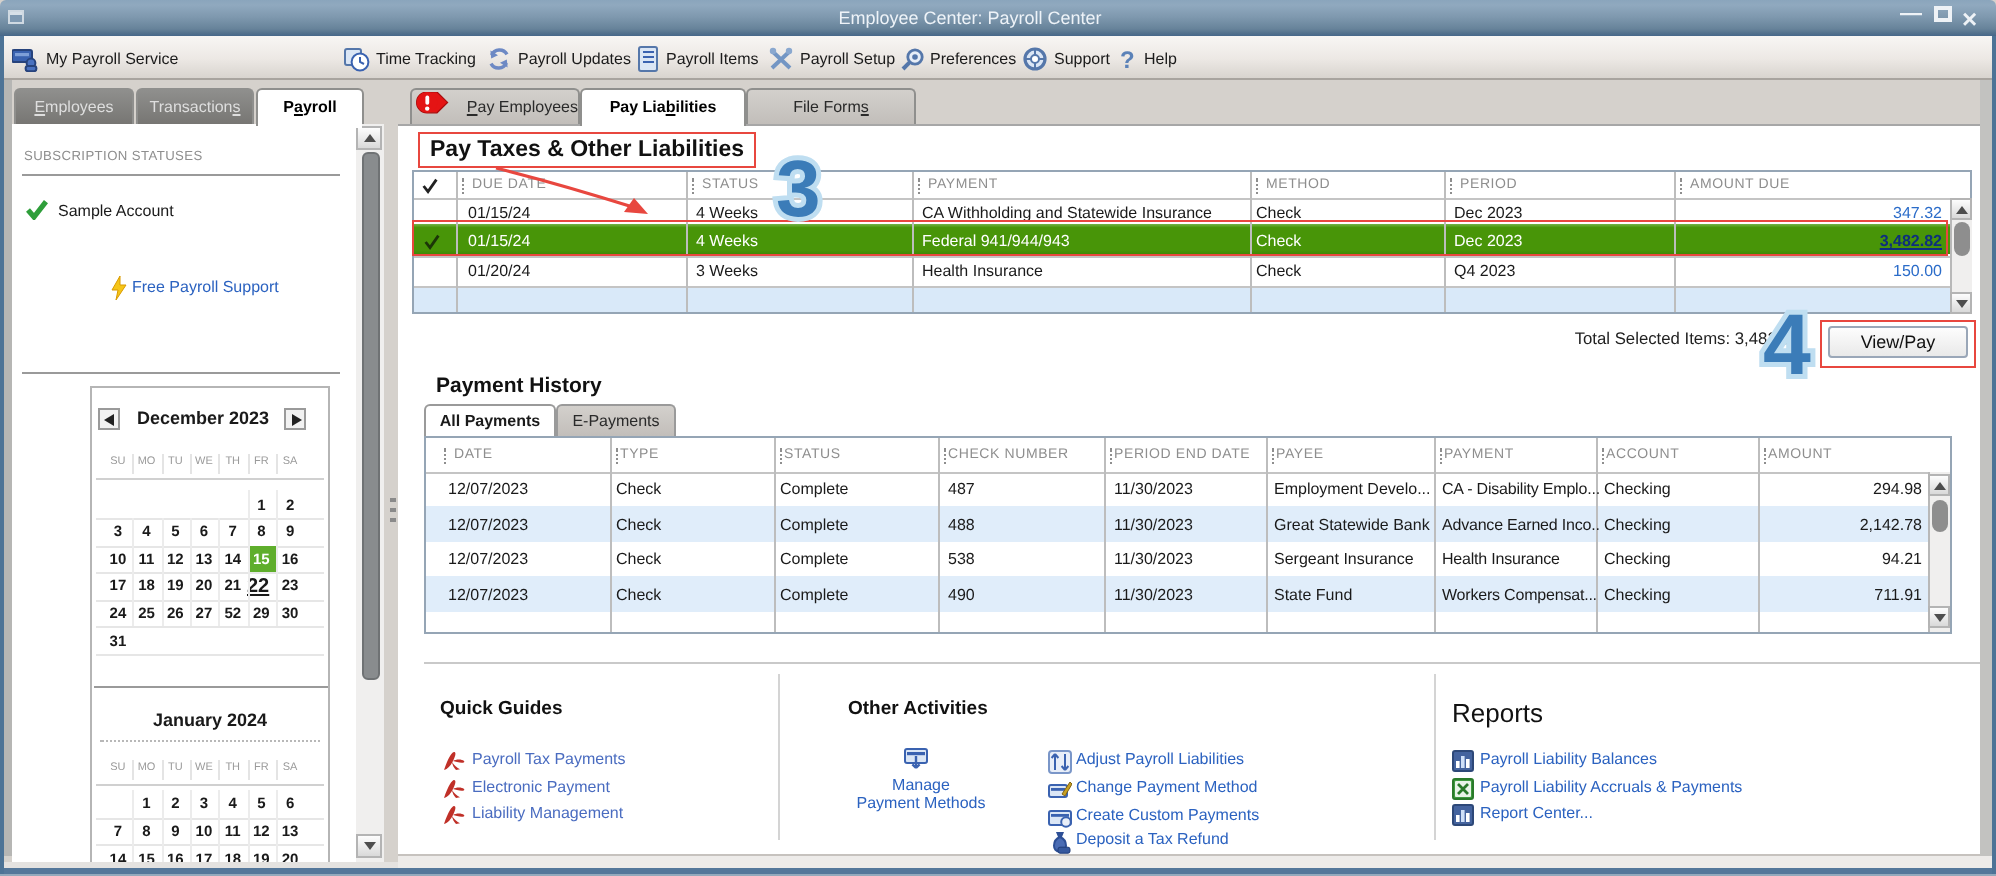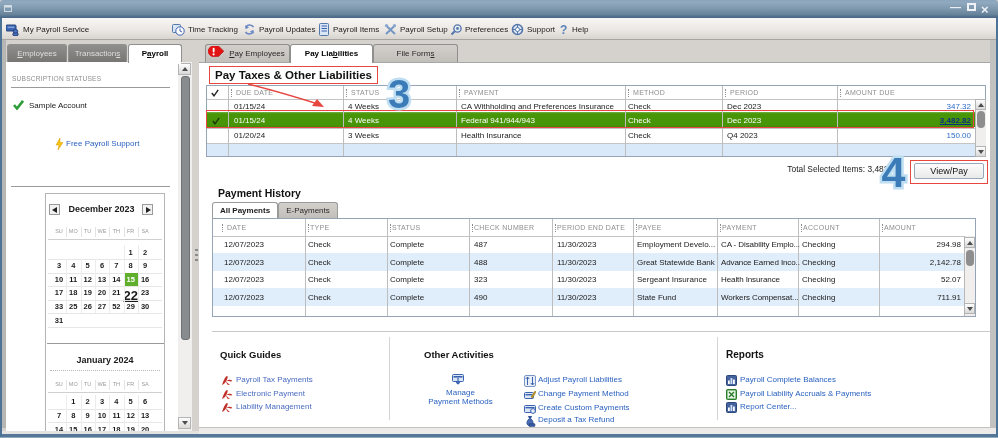--- a/index.html
+++ b/index.html
@@ -33,20 +33,21 @@
 .tri-dn{width:0;height:0;border-left:3.5px solid transparent;border-right:3.5px solid transparent;border-top:4.5px solid #4d4d4d}
 .sbtn{position:absolute;width:13px;height:12px;background:linear-gradient(180deg,#fdfdfd,#d9d9d9);border:1px solid #b4b4b4;display:flex;align-items:center;justify-content:center}
 .redbox{position:absolute;z-index:5;border:1px solid #e8473f}
 </style>
 </head>
 <body>
 <div id="win">
 
 <div id="titlebar">
  <div class="abs" style="left:4px;top:5px;width:8px;height:7px;border:1px solid #cfd9e2;background:#7e99b2;box-shadow:inset 0 1.5px 0 #d7e0e8"></div>
+ <div id="title-text">Employee Center: Payroll Center</div>
  <div class="winbtn" style="left:950px;top:1px">—</div>
  <div class="abs winbtn" style="left:967px;top:3px;width:9px;height:8px;border:2px solid #eef2f6"></div>
  <div class="winbtn" style="left:981px;top:2px;font-size:13px">×</div>
 </div>
 
 <div id="toolbar"></div>
 <div id="tbitems">
       <div class="abs" style="left:6px;top:23px;width:13px;height:13px"><svg width="13" height="13" viewBox="0 0 13 13">
           <rect x="0" y="2" width="10" height="6" rx="1" fill="#3a62b0" stroke="#27437c"></rect>
           <rect x="1.5" y="3.5" width="7" height="1.6" fill="#7e9fd8"></rect>
@@ -173,26 +174,26 @@
       <div class="hline" style="left:48px;top:286.2px;width:114px;background:#e6e6e6"></div>
       <div class="abs" style="left:51.8px;top:288.4px;width:14.35px;text-align:center;font-size:7.5px;font-weight:bold;">17</div>
       <div class="abs" style="left:66.1px;top:288.4px;width:14.35px;text-align:center;font-size:7.5px;font-weight:bold;">18</div>
       <div class="vline" style="left:66.1px;top:286.2px;height:13.6px;background:#ececec"></div>
       <div class="abs" style="left:80.5px;top:288.4px;width:14.35px;text-align:center;font-size:7.5px;font-weight:bold;">19</div>
       <div class="vline" style="left:80.5px;top:286.2px;height:13.6px;background:#ececec"></div>
       <div class="abs" style="left:94.8px;top:288.4px;width:14.35px;text-align:center;font-size:7.5px;font-weight:bold;">20</div>
       <div class="vline" style="left:94.8px;top:286.2px;height:13.6px;background:#ececec"></div>
       <div class="abs" style="left:109.2px;top:288.4px;width:14.35px;text-align:center;font-size:7.5px;font-weight:bold;">21</div>
       <div class="vline" style="left:109.2px;top:286.2px;height:13.6px;background:#ececec"></div>
-      <div class="abs" style="left:123.5px;top:288.4px;width:14.35px;text-align:right;font-size:13px;font-weight:bold;text-decoration:underline;">22</div>
+      <div class="abs" style="left:123.5px;top:288.4px;width:14.35px;text-align:left;font-size:10px;font-weight:bold;text-decoration:underline;">22</div>
       <div class="vline" style="left:123.5px;top:286.2px;height:13.6px;background:#ececec"></div>
       <div class="abs" style="left:137.9px;top:288.4px;width:14.35px;text-align:center;font-size:7.5px;font-weight:bold;">23</div>
       <div class="vline" style="left:137.9px;top:286.2px;height:13.6px;background:#ececec"></div>
       <div class="hline" style="left:48px;top:299.8px;width:114px;background:#e6e6e6"></div>
-      <div class="abs" style="left:51.8px;top:302.0px;width:14.35px;text-align:center;font-size:7.5px;font-weight:bold;">33</div>
+      <div class="abs" style="left:51.8px;top:302.0px;width:14.35px;text-align:center;font-size:7.5px;font-weight:bold;">24</div>
       <div class="abs" style="left:66.1px;top:302.0px;width:14.35px;text-align:center;font-size:7.5px;font-weight:bold;">25</div>
       <div class="vline" style="left:66.1px;top:299.8px;height:13.6px;background:#ececec"></div>
       <div class="abs" style="left:80.5px;top:302.0px;width:14.35px;text-align:center;font-size:7.5px;font-weight:bold;">26</div>
       <div class="vline" style="left:80.5px;top:299.8px;height:13.6px;background:#ececec"></div>
       <div class="abs" style="left:94.8px;top:302.0px;width:14.35px;text-align:center;font-size:7.5px;font-weight:bold;">27</div>
       <div class="vline" style="left:94.8px;top:299.8px;height:13.6px;background:#ececec"></div>
       <div class="abs" style="left:109.2px;top:302.0px;width:14.35px;text-align:center;font-size:7.5px;font-weight:bold;">52</div>
       <div class="vline" style="left:109.2px;top:299.8px;height:13.6px;background:#ececec"></div>
       <div class="abs" style="left:123.5px;top:302.0px;width:14.35px;text-align:center;font-size:7.5px;font-weight:bold;">29</div>
       <div class="vline" style="left:123.5px;top:299.8px;height:13.6px;background:#ececec"></div>
@@ -264,21 +265,21 @@
         <div class="tri-up"></div>
       </div>
       <div class="sbtn" style="left:178px;top:417px">
         <div class="tri-dn"></div>
       </div>
       <div class="abs" style="left:181px;top:76px;width:9px;height:264px;background:#898c8e;border:1px solid #6f7274;border-radius:3px"></div>
     </div>
 
 <div class="abs" style="left:199px;top:62px;width:792px;height:365px;background:#fff;border-top:1px solid #a7a7a7"></div>
 
-<div class="tab tab-lgray" style="left:205px;width:85px;text-align:center;padding-left:19px;font-size:8px"><u>P</u>ay Employees</div>
+<div class="tab tab-lgray" style="left:205px;width:85px;text-align:right;padding-left:19px;font-size:8px"><u>P</u>ay Employees</div>
 <div class="tab tab-white" style="left:290px;width:83px;height:19px">Pay Lia<u>b</u>ilities</div>
 <div class="tab tab-lgray" style="left:373px;width:85px">File Form<u>s</u></div>
 <svg class="abs" style="left:208px;top:46px" width="17" height="11" viewBox="0 0 17 11">
       <path d="M5.5 0 A5.2 5.2 0 0 0 5.5 10.4 L10.5 10.4 L15.8 5.2 L10.5 0 Z" fill="#e41414" stroke="#a80c0c" stroke-width=".6"></path>
       <circle cx="5.5" cy="5.2" r="5.2" fill="#e41414"></circle>
       <rect x="4.7" y="1.8" width="1.9" height="4.6" rx=".9" fill="#fff"></rect>
       <circle cx="5.6" cy="8.3" r="1.1" fill="#fff"></circle>
     </svg>
 <div class="abs" style="left:195px;top:249px;width:3px;height:14px;background:repeating-linear-gradient(180deg,#8a8a8a 0 2px,transparent 2px 5px)"></div>
     <div class="abs" style="left:291px;top:62px;width:81px;height:2px;background:#fff"></div>
@@ -315,21 +316,21 @@
         <path d="M0.8 4 L3 6.8 L7.2 0.8" stroke="#222" stroke-width="1.4" fill="none"></path>
       </svg>
       <div class="hdrtxt" style="left:236px;top:89px">DUE DATE</div>
       <div class="hdrtxt" style="left:351px;top:89px">STATUS</div>
       <div class="hdrtxt" style="left:464px;top:89px">PAYMENT</div>
       <div class="hdrtxt" style="left:633px;top:89px">METHOD</div>
       <div class="hdrtxt" style="left:730px;top:89px">PERIOD</div>
       <div class="hdrtxt" style="left:845px;top:89px">AMOUNT DUE</div>
       <div class="cell" style="left:234px;top:102px;color:#1a1a1a">01/15/24</div>
       <div class="cell" style="left:348px;top:102px;color:#1a1a1a">4 Weeks</div>
-      <div class="cell" style="left:461px;top:102px;color:#1a1a1a">CA Withholding and Preferences Insurance</div>
+      <div class="cell" style="left:461px;top:102px;color:#1a1a1a">CA Withholding and Statewide Insurance</div>
       <div class="cell" style="left:628px;top:102px;color:#1a1a1a">Check</div>
       <div class="cell" style="left:727px;top:102px;color:#1a1a1a">Dec 2023</div>
       <div class="cell" style="left:234px;top:116px;color:#fff">01/15/24</div>
       <div class="cell" style="left:348px;top:116px;color:#fff">4 Weeks</div>
       <div class="cell" style="left:461px;top:116px;color:#fff">Federal 941/944/943</div>
       <div class="cell" style="left:628px;top:116px;color:#fff">Check</div>
       <div class="cell" style="left:727px;top:116px;color:#fff">Dec 2023</div>
       <div class="cell" style="left:234px;top:131px;color:#1a1a1a">01/20/24</div>
       <div class="cell" style="left:348px;top:131px;color:#1a1a1a">3 Weeks</div>
       <div class="cell" style="left:461px;top:131px;color:#1a1a1a">Health Insurance</div>
@@ -403,26 +404,26 @@
       <div class="cell" style="left:390px;top:257.5px">Complete</div>
       <div class="cell" style="left:474px;top:257.5px">488</div>
       <div class="cell" style="left:557px;top:257.5px">11/30/2023</div>
       <div class="cell" style="left:637px;top:257.5px;width:78px;overflow:hidden">Great Statewide Bank</div>
       <div class="cell" style="left:721px;top:257.5px;width:79px;overflow:hidden;letter-spacing:-.1px">Advance Earned Inco...</div>
       <div class="cell" style="left:802px;top:257.5px">Checking</div>
       <div class="cell" style="left:841px;top:257.5px;width:120px;text-align:right">2,142.78</div>
       <div class="cell" style="left:224px;top:275.0px">12/07/2023</div>
       <div class="cell" style="left:308px;top:275.0px">Check</div>
       <div class="cell" style="left:390px;top:275.0px">Complete</div>
-      <div class="cell" style="left:474px;top:275.0px">323</div>
+      <div class="cell" style="left:474px;top:275.0px">538</div>
       <div class="cell" style="left:557px;top:275.0px">11/30/2023</div>
       <div class="cell" style="left:637px;top:275.0px;width:78px;overflow:hidden">Sergeant Insurance</div>
       <div class="cell" style="left:721px;top:275.0px;width:79px;overflow:hidden;letter-spacing:-.1px">Health Insurance</div>
       <div class="cell" style="left:802px;top:275.0px">Checking</div>
-      <div class="cell" style="left:841px;top:275.0px;width:120px;text-align:right">52.07</div>
+      <div class="cell" style="left:841px;top:275.0px;width:120px;text-align:right">94.21</div>
       <div class="cell" style="left:224px;top:292.5px">12/07/2023</div>
       <div class="cell" style="left:308px;top:292.5px">Check</div>
       <div class="cell" style="left:390px;top:292.5px">Complete</div>
       <div class="cell" style="left:474px;top:292.5px">490</div>
       <div class="cell" style="left:557px;top:292.5px">11/30/2023</div>
       <div class="cell" style="left:637px;top:292.5px;width:78px;overflow:hidden">State Fund</div>
       <div class="cell" style="left:721px;top:292.5px;width:79px;overflow:hidden;letter-spacing:-.1px">Workers Compensat...</div>
       <div class="cell" style="left:802px;top:292.5px">Checking</div>
       <div class="cell" style="left:841px;top:292.5px;width:120px;text-align:right">711.91</div>
       <div class="abs" style="left:964px;top:236px;width:11px;height:80px;background:#f0efee;border-left:1px solid #b8b8b8"></div>
@@ -479,28 +480,28 @@
           <rect x="1.5" y="4" width="9" height="1.4" fill="#3a62b0"></rect>
           <circle cx="9" cy="8" r="2.4" fill="#e8eef8" stroke="#3a62b0"></circle>
         </svg></div>
       <div class="cell" style="left:538px;top:403px;color:#2b62c0">Create Custom Payments</div>
       <div class="abs" style="left:524px;top:415px"><svg width="12" height="12" viewBox="0 0 12 12">
           <path d="M4 1 h4 l-1 2.5 h-2 Z" fill="#2d4f96"></path>
           <path d="M6 3.5 C2.2 5 1.8 10.8 6 10.8 C10.2 10.8 9.8 5 6 3.5 Z" fill="#4a6cb4" stroke="#2d4f96"></path>
           <rect x="5" y="8.6" width="6" height="3" rx="1" fill="#35589e" stroke="#1d3a78" stroke-width=".5"></rect>
         </svg></div>
       <div class="cell" style="left:538px;top:415px;color:#2b62c0">Deposit a Tax Refund</div>
-      <div class="abs" style="left:726px;top:349px;font-size:10px;font-weight:bold;color:#111">Reports</div>
+      <div class="abs" style="left:726px;top:349px;font-size:13px;font-weight:normal;color:#111">Reports</div>
       <div class="abs" style="left:726px;top:375px"><svg width="11" height="11" viewBox="0 0 11 11">
           <rect x="0.5" y="0.5" width="10" height="10" rx="1" fill="#44639e" stroke="#2d4878"></rect>
           <rect x="2" y="5.5" width="1.8" height="3.5" fill="#fff"></rect>
           <rect x="4.5" y="3" width="1.8" height="6" fill="#cfe0f8"></rect>
           <rect x="7" y="4.5" width="1.8" height="4.5" fill="#fff"></rect>
         </svg></div>
-      <div class="cell" style="left:740px;top:375px;color:#2b62c0">Payroll Complete Balances</div>
+      <div class="cell" style="left:740px;top:375px;color:#2b62c0">Payroll Liability Balances</div>
       <div class="abs" style="left:726px;top:389px"><svg width="11" height="11" viewBox="0 0 11 11">
           <rect x="0.5" y="0.5" width="10" height="10" rx="1" fill="#3f9a3f" stroke="#2a7a2a"></rect>
           <rect x="1.5" y="1.5" width="8" height="8" rx=".5" fill="#e9f4e9"></rect>
           <path d="M3 3 L8 8 M8 3 L3 8" stroke="#2a7a2a" stroke-width="1.4"></path>
         </svg></div>
       <div class="cell" style="left:740px;top:389px;color:#2b62c0">Payroll Liability Accruals &amp; Payments</div>
       <div class="abs" style="left:726px;top:402px"><svg width="11" height="11" viewBox="0 0 11 11">
           <rect x="0.5" y="0.5" width="10" height="10" rx="1" fill="#44639e" stroke="#2d4878"></rect>
           <rect x="2" y="5.5" width="1.8" height="3.5" fill="#fff"></rect>
           <rect x="4.5" y="3" width="1.8" height="6" fill="#cfe0f8"></rect>

